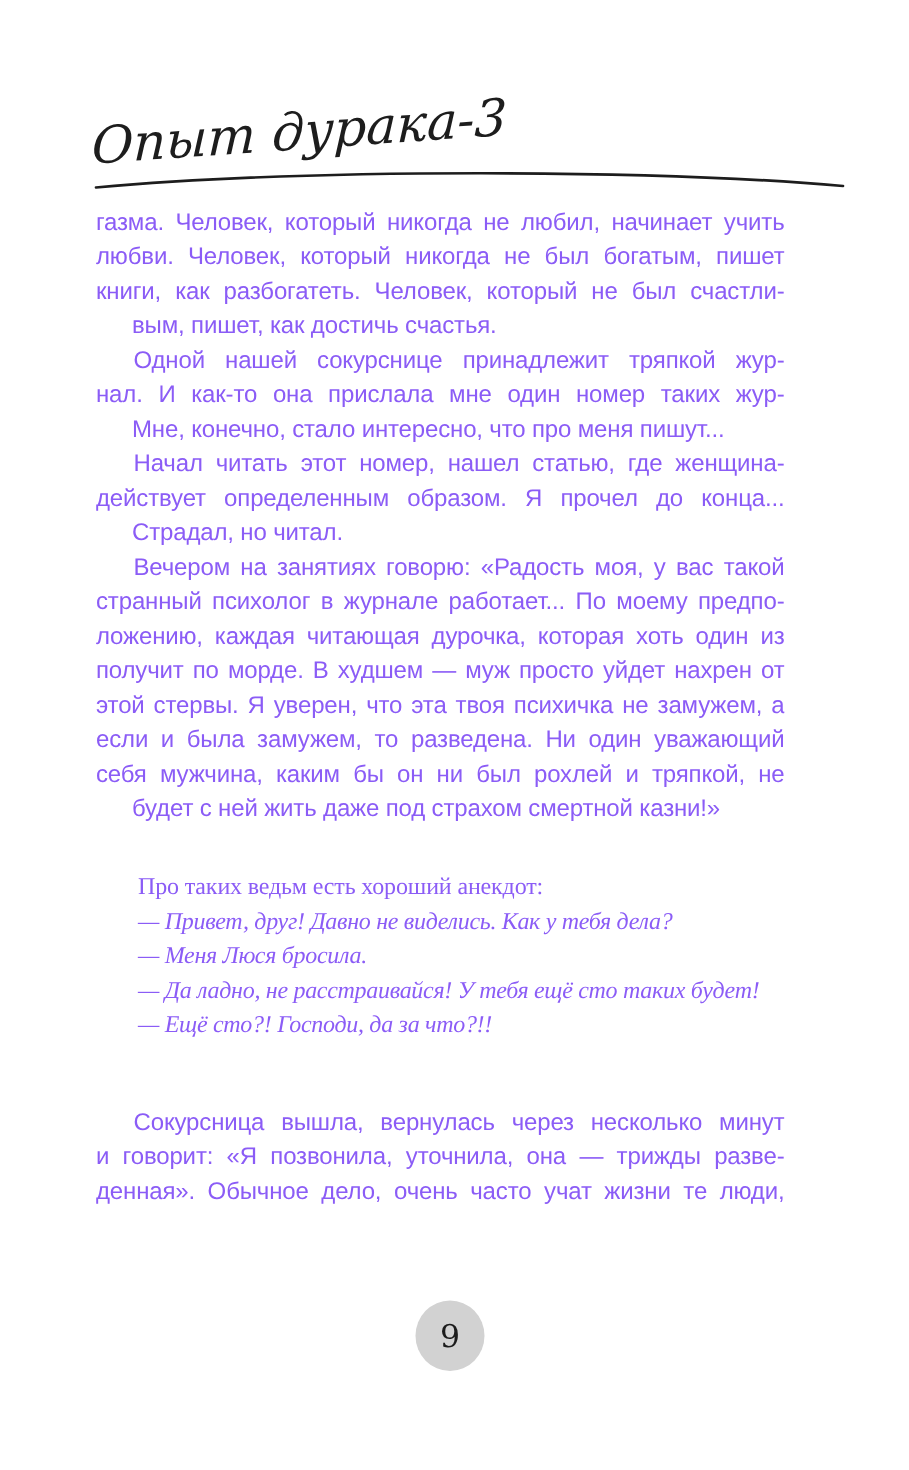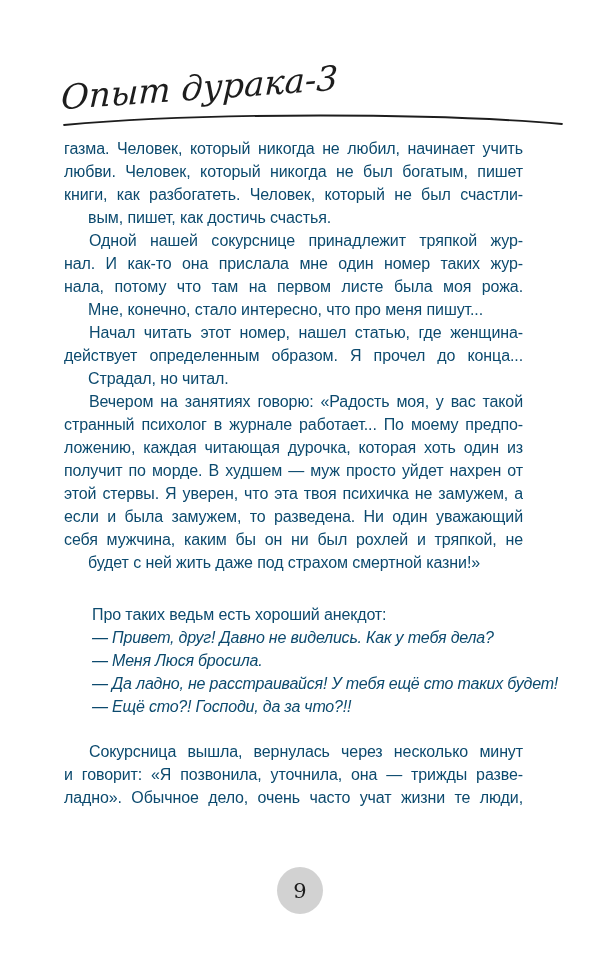--- a/index.html
+++ b/index.html
@@ -33,35 +33,36 @@
 
   
   .textblock {
     position: absolute;
     left: 64px;
     top: 137px;
     width: 459px;
     font-size: 16px;
     line-height: 23px;
     letter-spacing: -0.1px;
-    color: #0c4a6e;
+    color: #8b5cf6;
   }
   .tline {
     height: 23px;
     overflow: hidden;
     text-align: justify;
     text-align-last: justify;
   }
   .tline.end { text-align-last: left; margin-left: 24px; }
   .tline.ind { text-indent: 25px; }
 
   .anec {
     margin-top: 29px;
-    margin-bottom: 22px;
+    margin-bottom: 42px;
     margin-left: 28px;
+    font-family: Liberation Serif, serif;
   }
   .anec .tline {
     text-align: left;
     text-align-last: left;
     white-space: nowrap;
     overflow: visible;
   }
   .anec .dlg {
     font-style: italic;
     letter-spacing: -0.2px;
@@ -103,21 +104,20 @@
     <div>
       <div class="tline">газма. Человек, который никогда не любил, начинает учить</div>
       <div class="tline">любви. Человек, который никогда не был богатым, пишет</div>
       <div class="tline">книги, как разбогатеть. Человек, который не был счастли-</div>
       <div class="tline end">вым, пишет, как достичь счастья.</div>
     </div>
 
     <div>
       <div class="tline ind">Одной нашей сокурснице принадлежит тряпкой жур-</div>
       <div class="tline">нал. И как-то она прислала мне один номер таких жур-</div>
-      <div class="tline">нала, потому что там на первом листе была моя рожа.</div>
       <div class="tline end">Мне, конечно, стало интересно, что про меня пишут...</div>
     </div>
 
     <div>
       <div class="tline ind">Начал читать этот номер, нашел статью, где женщина-</div>
       <div class="tline">действует определенным образом. Я прочел до конца...</div>
       <div class="tline end">Страдал, но читал.</div>
     </div>
 
     <div>
@@ -135,21 +135,21 @@
       <div class="tline">Про таких ведьм есть хороший анекдот:</div>
       <div class="tline dlg">— Привет, друг! Давно не виделись. Как у тебя дела?</div>
       <div class="tline dlg">— Меня Люся бросила.</div>
       <div class="tline dlg">— Да ладно, не расстраивайся! У тебя ещё сто таких будет!</div>
       <div class="tline dlg">— Ещё сто?! Господи, да за что?!!</div>
     </div>
 
     <div>
       <div class="tline ind">Сокурсница вышла, вернулась через несколько минут</div>
       <div class="tline">и говорит: «Я позвонила, уточнила, она — трижды разве-</div>
-      <div class="tline">ладно». Обычное дело, очень часто учат жизни те люди,</div>
+      <div class="tline">денная». Обычное дело, очень часто учат жизни те люди,</div>
     </div>
 
   </div>
 
   <div class="pagenum">
     <span>9</span>
   </div>
 
 </div>
 

